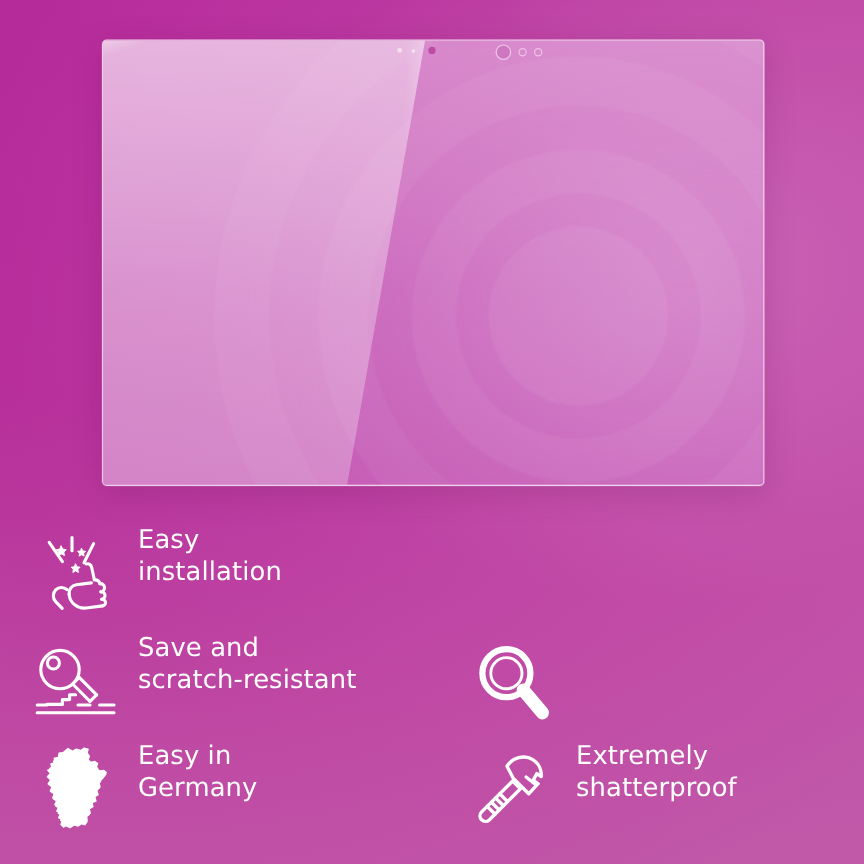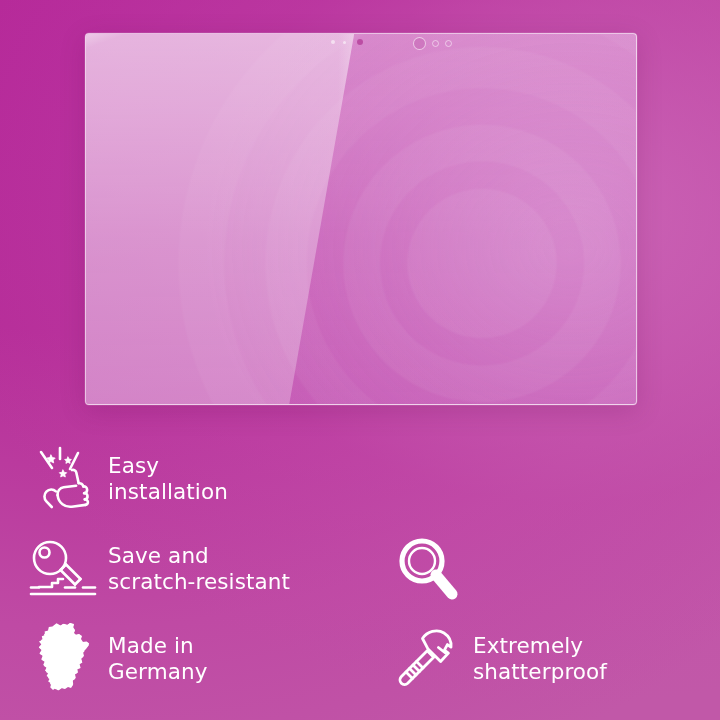--- a/index.html
+++ b/index.html
@@ -107,22 +107,22 @@
   #features {
     position: absolute;
     left: 0;
     top: 430px;
     width: 720px;
     height: 290px;
   }
   .feat {
     position: absolute;
     display: flex;
-    align-items: center;
-    gap: 0px;
+    align-items: flex-start;
+    gap: 7px;
   }
   .feat-icon {
     width: 90px;
     min-width: 90px;
     height: 82px;
     display: flex;
     align-items: center;
     justify-content: center;
   }
   .feat-icon svg { display: block; }
@@ -214,21 +214,21 @@
 scratch-resistant</div>
     </div>
 
     <div class="feat col-l row-3">
       <div class="feat-icon">
         <svg width="56" height="74" viewBox="0 0 56 74" fill="#ffffff" stroke="none">
           <path d="M21.5 1.2 L25.5 3.4 L28.8 1.8 L32.6 3.0 L35.2 1.0 L38.8 2.6 L38.0 6.4 L39.8 8.4 L38.6 11.2 L40.6 12.8 L44.2 12.2 L46.4 14.8 L45.0 18.0 L47.2 20.0 L51.6 19.4 L54.2 21.6 L52.0 25.0 L48.6 26.0 L49.4 29.4 L47.0 31.8 L48.4 34.8 L46.0 37.0 L47.4 40.4 L44.6 42.2 L45.6 46.0 L42.4 47.2 L43.0 50.6 L40.0 52.2 L40.8 56.0 L37.8 58.4 L38.2 62.2 L35.4 65.0 L32.0 64.2 L29.8 66.6 L26.0 66.0 L23.2 68.4 L20.4 66.2 L18.0 68.0 L15.2 65.2 L16.4 61.4 L13.2 59.6 L14.8 56.2 L11.6 54.0 L13.4 50.4 L10.0 48.8 L11.6 45.2 L8.2 43.0 L9.8 39.2 L6.2 37.4 L7.8 33.6 L4.4 31.4 L6.6 28.0 L3.8 25.6 L6.4 22.6 L4.0 19.6 L7.6 17.8 L6.8 14.2 L10.2 13.0 L9.6 9.4 L13.2 8.6 L13.8 5.0 L17.4 4.6 Z"></path>
           <path d="M22 2 L18 5 L14 6 L13 10 L9 12 L10 16 L6 18 L7 22 L4 25 L7 28 L5 32 L8 34 L7 38 L10 40 L9 44 L12 46 L11 50 L14 52 L13 56 L16 58 L15 62 L18 64 L20 67 L24 68 L27 66 L30 67 L33 65 L36 66 L38 63 L37 59 L40 57 L39 53 L42 51 L41 47 L45 46 L44 42 L47 40 L46 36 L49 34 L48 30 L51 27 L54 23 L52 20 L48 20 L46 17 L47 14 L44 12 L41 13 L39 11 L40 8 L38 5 L39 2 L35 1 L32 3 L28 2 L25 4 Z"></path>
         </svg>
       </div>
-      <div class="feat-label">Made in
+      <div class="feat-label">Easy in
 Germany</div>
     </div>
 
 
     <div class="feat col-r row-2">
       <div class="feat-icon">
         <svg width="64" height="66" viewBox="0 0 64 66" fill="none" stroke="#ffffff" stroke-linecap="round" stroke-linejoin="round">
           <circle cx="26" cy="25" r="20" stroke-width="5.2"></circle>
           <circle cx="26" cy="25" r="13" stroke-width="2.4"></circle>
           <path d="M40 39 L56 58" stroke-width="11"></path>

